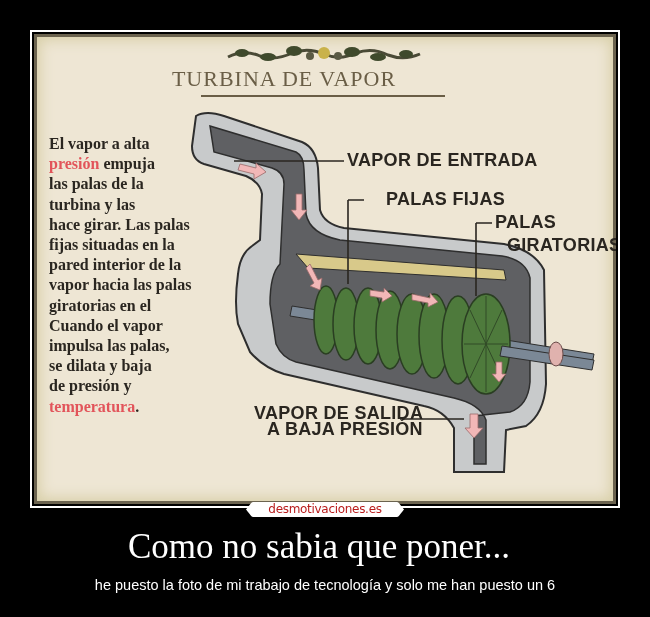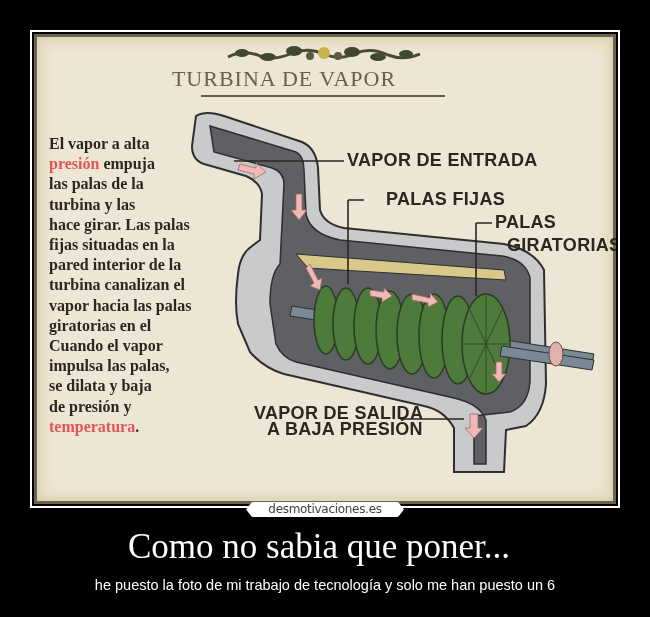--- a/index.html
+++ b/index.html
@@ -37,21 +37,21 @@
   .diagram { position: absolute; left: 0; top: 0; width: 582px; height: 470px; }
   .label {
     position: absolute; font-family: Liberation Sans, sans-serif; font-weight: bold;
     font-size: 18px; color: #2a2620; letter-spacing: 0.3px; line-height: 14px; white-space: nowrap;
   }
   .badge {
     position: absolute; left: 246px; top: 502px; width: 158px; height: 15px;
     background: #fff; border-radius: 8px;
     clip-path: polygon(6px 0, 152px 0, 158px 50%, 152px 100%, 6px 100%, 0 50%);
     font-family: "DejaVu Sans", sans-serif; font-size: 12px; line-height: 15px;
-    text-align: center; color: #404040; letter-spacing: -0.3px;
+    text-align: center; color: #b91c1c; letter-spacing: -0.3px;
   }
   .headline {
     position: absolute; left: 0; width: 638px; top: 526px; text-align: center;
     font-family: "Liberation Serif", serif; font-size: 35px; color: #ffffff; line-height: 42px;
   }
   .subline {
     position: absolute; left: 0; width: 650px; top: 576px; text-align: center;
     font-family: "Liberation Sans", sans-serif; font-size: 14.5px; color: #ffffff; line-height: 18px;
   }
 </style>
@@ -81,21 +81,20 @@
   <div class="title-rule"></div>
 
   <div class="desc">
     <div>El vapor a alta</div>
     <div><span class="red">presión</span><span> empuja</span></div>
     <div>las palas de la</div>
     <div>turbina y las</div>
     <div>hace girar. Las palas</div>
     <div>fijas situadas en la</div>
     <div>pared interior de la</div>
-    <div>turbina canalizan el</div>
     <div>vapor hacia las palas</div>
     <div>giratorias en el</div>
     <div>Cuando el vapor</div>
     <div>impulsa las palas,</div>
     <div>se dilata y baja</div>
     <div>de presión y</div>
     <div><span class="red">temperatura</span><span>.</span></div>
   </div>
 
   <svg class="diagram" viewBox="0 0 582 470">

